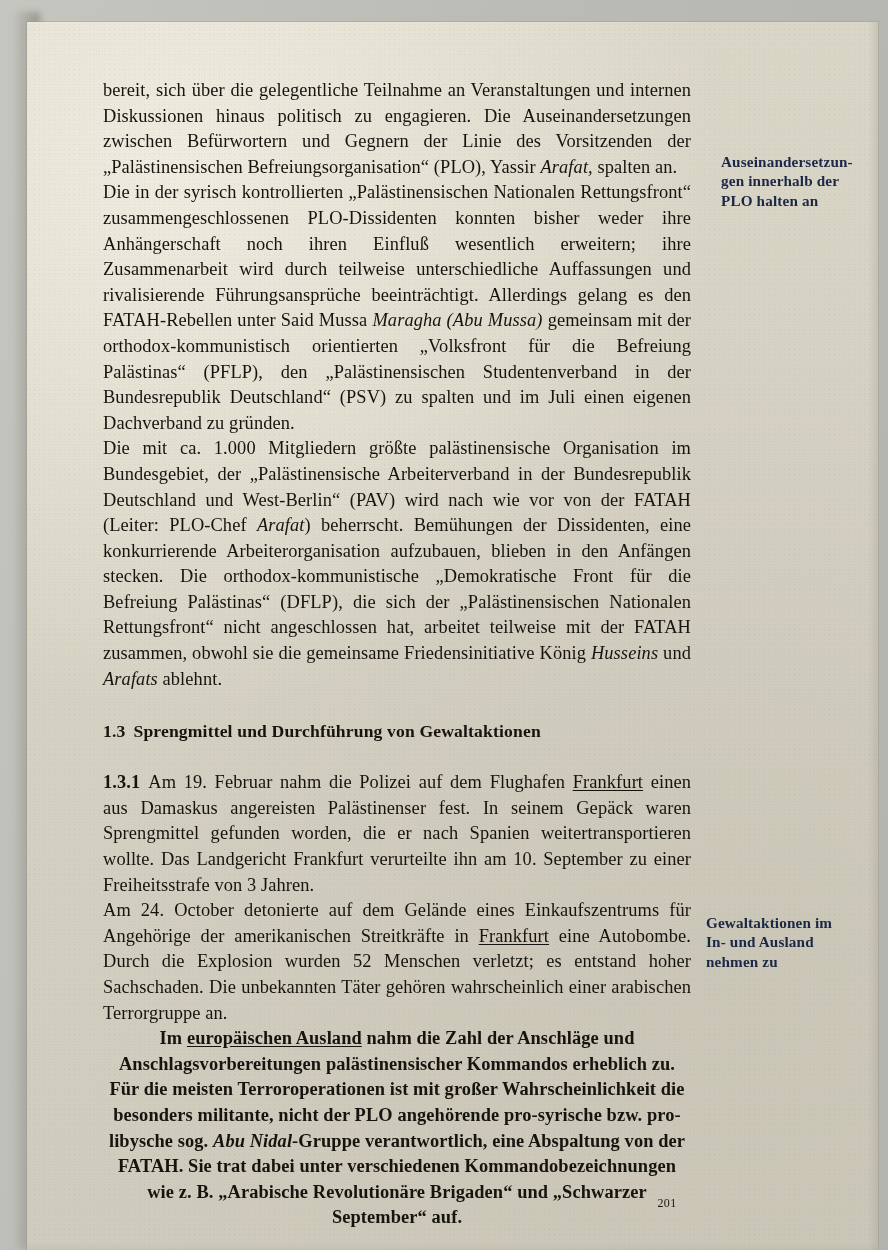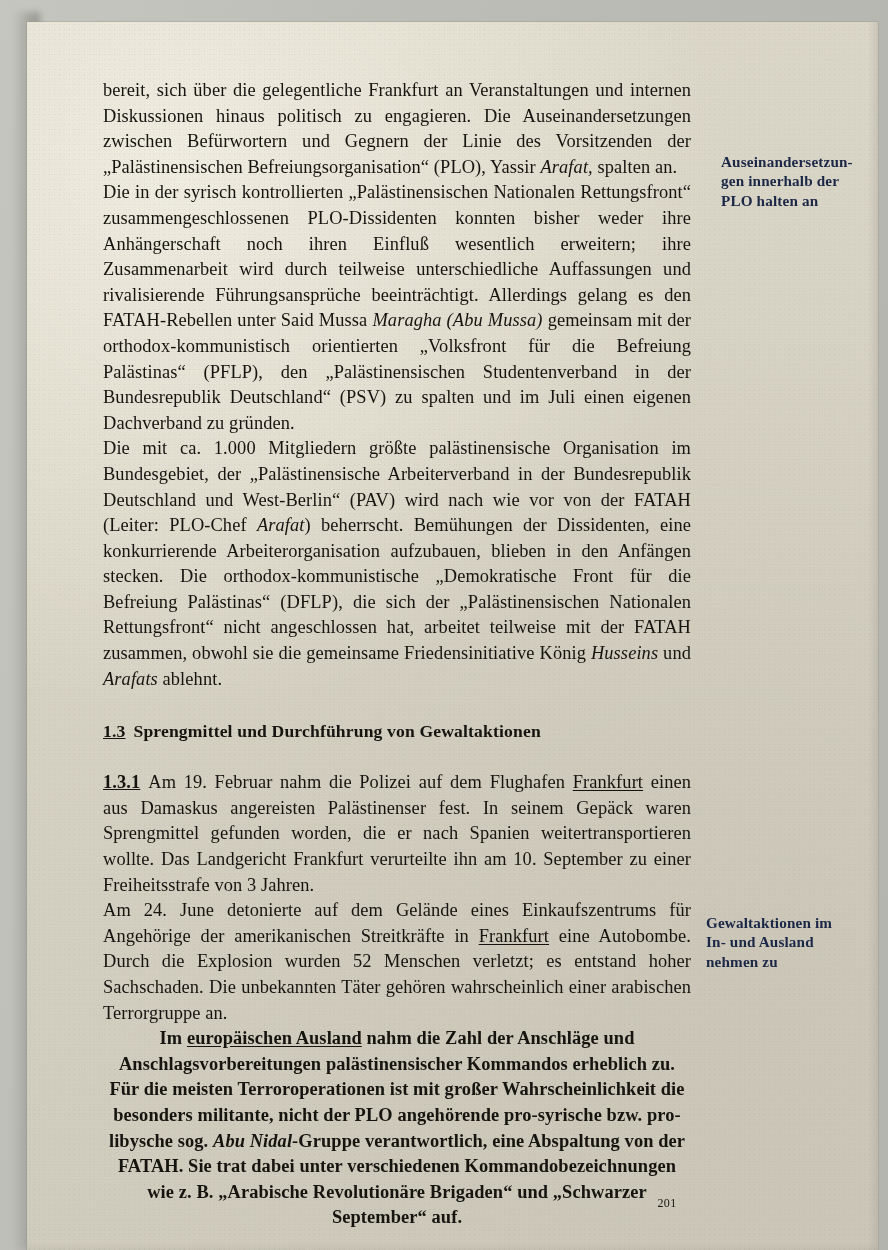--- a/index.html
+++ b/index.html
@@ -93,21 +93,20 @@
     font-weight: bold;
     letter-spacing: 0.15px;
     text-align: left;
   }
   .heading-spacer-top { height: 27px; }
   .heading-spacer-bottom { height: 27px; }
 
   .subhead-num {
     font-weight: bold;
     margin-right: 8px;
-    text-decoration: underline;
   }
 
   
   .margin-note {
     position: absolute;
     width: 190px;
     color: #1b2746;
     font-family: "Liberation Serif", serif;
     font-weight: bold;
     font-size: 15.2px;
@@ -152,35 +151,35 @@
 <div id="scan-backdrop"></div>
 <div id="page-shadow"></div>
 
 <div id="page">
   <div id="paper-grain"></div>
   <div id="page-edge-right"></div>
   <div id="page-edge-bottom"></div>
 
   <div id="text-column">
 
-    <p class="para"><span>bereit, sich über die gelegentliche Frankfurt an Veranstaltungen und internen Diskussionen hinaus politisch zu engagieren. Die Auseinandersetzungen zwischen Befürwortern und Gegnern der Linie des Vorsitzenden der „Palästinensischen Befreiungsorganisation“ (PLO), Yassir </span><span class="ital">Arafat,</span><span> spalten an.</span></p>
+    <p class="para"><span>bereit, sich über die gelegentliche Teilnahme an Veranstaltungen und internen Diskussionen hinaus politisch zu engagieren. Die Auseinandersetzungen zwischen Befürwortern und Gegnern der Linie des Vorsitzenden der „Palästinensischen Befreiungsorganisation“ (PLO), Yassir </span><span class="ital">Arafat,</span><span> spalten an.</span></p>
 
     <p class="para"><span>Die in der syrisch kontrollierten „Palästinensischen Nationalen Rettungsfront“ zusammengeschlossenen PLO-Dissidenten konnten bisher weder ihre Anhängerschaft noch ihren Einfluß wesentlich erweitern; ihre Zusammenarbeit wird durch teilweise unterschiedliche Auffassungen und rivalisierende Führungsansprüche beeinträchtigt. Allerdings gelang es den FATAH-Rebellen unter Said Mussa </span><span class="ital">Maragha (Abu Mussa)</span><span> gemeinsam mit der orthodox-kommunistisch orientierten „Volksfront für die Befreiung Palästinas“ (PFLP), den „Palästinensischen Studentenverband in der Bundesrepublik Deutschland“ (PSV) zu spalten und im Juli einen eigenen Dachverband zu gründen.</span></p>
 
     <p class="para"><span>Die mit ca. 1.000 Mitgliedern größte palästinensische Organisation im Bundesgebiet, der „Palästinensische Arbeiterverband in der Bundesrepublik Deutschland und West-Berlin“ (PAV) wird nach wie vor von der FATAH (Leiter: PLO-Chef </span><span class="ital">Arafat</span><span>) beherrscht. Bemühungen der Dissidenten, eine konkurrierende Arbeiterorganisation aufzubauen, blieben in den Anfängen stecken. Die orthodox-kommunistische „Demokratische Front für die Befreiung Palästinas“ (DFLP), die sich der „Palästinensischen Nationalen Rettungsfront“ nicht angeschlossen hat, arbeitet teilweise mit der FATAH zusammen, obwohl sie die gemeinsame Friedensinitiative König </span><span class="ital">Husseins</span><span> und </span><span class="ital">Arafats</span><span> ablehnt.</span></p>
 
     <div class="heading-spacer-top"></div>
 
     <h2 id="section-heading"><span class="subhead-num">1.3</span><span>Sprengmittel und Durchführung von Gewaltaktionen</span></h2>
 
     <div class="heading-spacer-bottom"></div>
 
     <p class="para"><span class="subhead-num">1.3.1</span><span>Am 19. Februar nahm die Polizei auf dem Flughafen </span><span class="uline">Frankfurt</span><span> einen aus Damaskus angereisten Palästinenser fest. In seinem Gepäck waren Sprengmittel gefunden worden, die er nach Spanien weitertransportieren wollte. Das Landgericht Frankfurt verurteilte ihn am 10. September zu einer Freiheitsstrafe von 3 Jahren.</span></p>
 
-    <p class="para"><span>Am 24. June detonierte auf dem Gelände eines Einkaufszentrums für Angehörige der amerikanischen Streitkräfte in </span><span class="uline">Frankfurt</span><span> eine Autobombe. Durch die Explosion wurden 52 Menschen verletzt; es entstand hoher Sachschaden. Die unbekannten Täter gehören wahrscheinlich einer arabischen Terrorgruppe an.</span></p>
+    <p class="para"><span>Am 24. October detonierte auf dem Gelände eines Einkaufszentrums für Angehörige der amerikanischen Streitkräfte in </span><span class="uline">Frankfurt</span><span> eine Autobombe. Durch die Explosion wurden 52 Menschen verletzt; es entstand hoher Sachschaden. Die unbekannten Täter gehören wahrscheinlich einer arabischen Terrorgruppe an.</span></p>
 
     <p class="para"><span>Im </span><span class="uline">europäischen Ausland</span><span> nahm die Zahl der Anschläge und Anschlagsvorbereitungen palästinensischer Kommandos erheblich zu. Für die meisten Terroroperationen ist mit großer Wahrscheinlichkeit die besonders militante, nicht der PLO angehörende pro-syrische bzw. pro-libysche sog. </span><span class="ital">Abu Nidal</span><span>-Gruppe verantwortlich, eine Abspaltung von der FATAH. Sie trat dabei unter verschiedenen Kommandobezeichnungen wie z. B. „Arabische Revolutionäre Brigaden“ und „Schwarzer September“ auf.</span></p>
 
   </div>
 
   <div class="margin-note" id="margin-note-1">
     <div>Auseinandersetzun-</div>
     <div>gen innerhalb der</div>
     <div>PLO halten an</div>
   </div>

